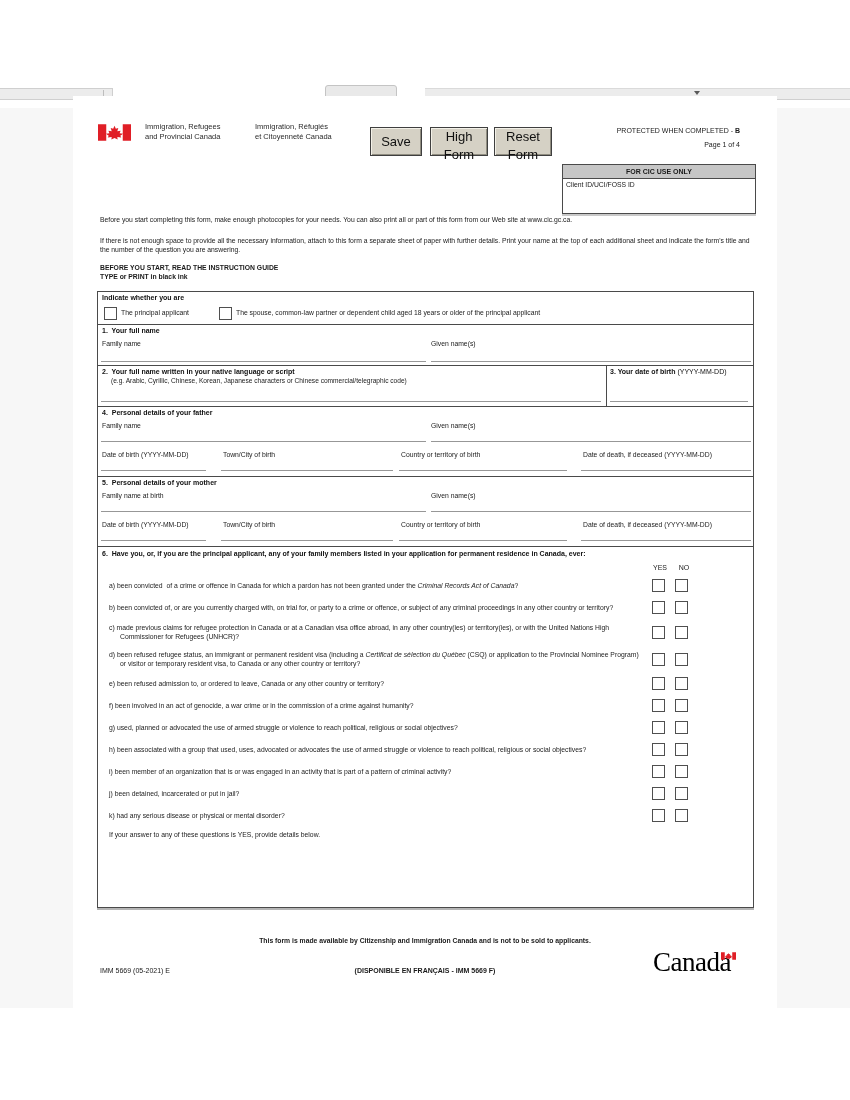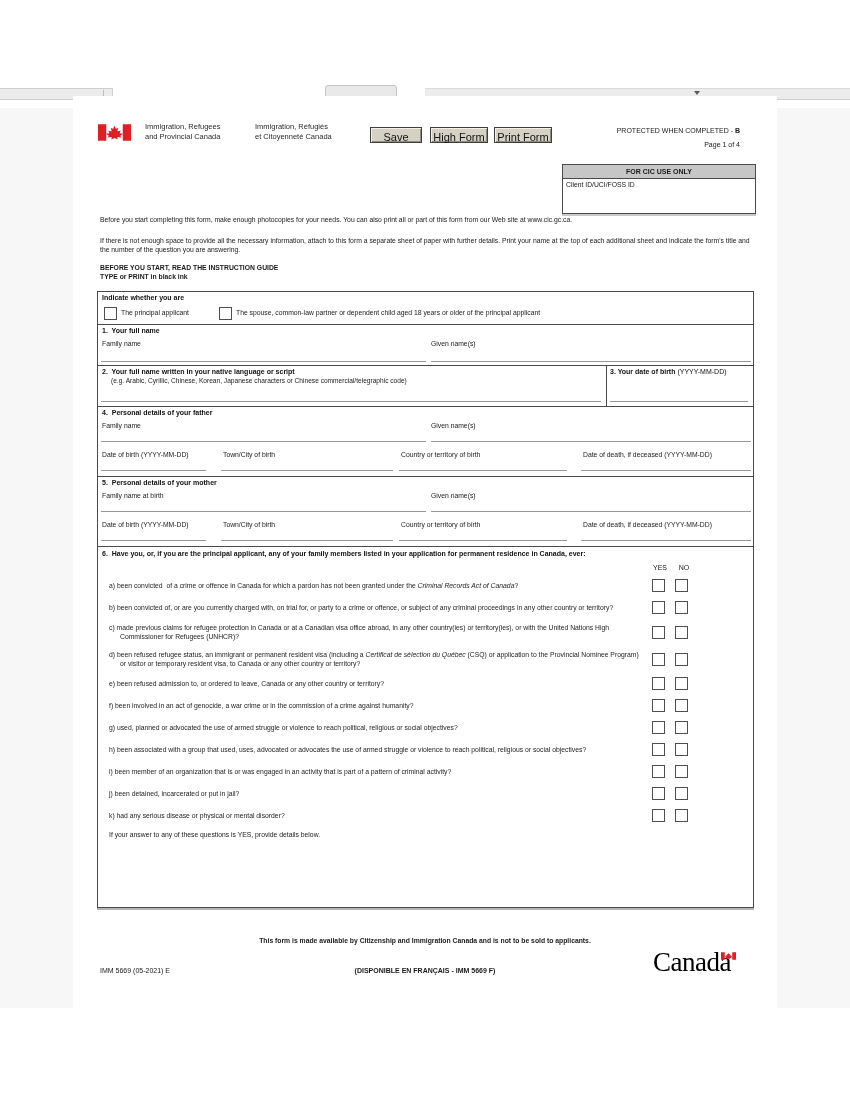--- a/index.html
+++ b/index.html
@@ -19,23 +19,23 @@
   .frag-caret{left:694px;top:91px;width:0;height:0;border-left:3px solid transparent;border-right:3px solid transparent;border-top:4px solid #5a5a5a;}
   .side-strip{background:#f7f7f7;top:108px;height:900px;width:73px;}
   
   .page{left:73px;top:96px;width:704px;height:915px;background:#fff;}
   
   .flag-big{left:25px;top:26px;width:33px;height:21px;}
   .dept{top:26px;font-size:7.5px;line-height:9.5px;color:#2b2b2b;}
   .dept-en{left:72px;}
   .dept-fr{left:182px;}
   .btn{
-    top:31px;height:16px;background:#d5d1c5;border:1px solid #3f3f3f;
+    top:31px;height:29px;background:#d5d1c5;border:1px solid #3f3f3f;
     box-shadow:inset 1px 1px 0 #f3f1e8, inset -1px -1px 0 #908d80;
-    font-size:11px;color:#111;text-align:center;line-height:18px;cursor:default;
+    font-size:13px;color:#111;text-align:center;line-height:18px;cursor:default;
     font-family:inherit;padding:0;
   }
   .btn-save{left:297px;width:52px;}
   .btn-reset{left:357px;width:58px;}
   .btn-print{left:421px;width:58px;}
   .protected{left:450px;width:217px;top:31px;text-align:right;font-size:7px;}
   .pagenum{left:450px;width:217px;top:45px;text-align:right;font-size:7px;}
   .title-block{left:72px;top:68px;font-size:14.5px;font-weight:bold;letter-spacing:.3px;line-height:20px;color:#111;}
   .cic-box{left:489px;top:68px;width:192px;border:1px solid #4a4a4a;box-shadow:0 2px 0 #c9c9c9;}
   .cic-head{background:#c6c6c6;border-bottom:1px solid #4a4a4a;height:13px;font-size:7px;font-weight:bold;text-align:center;line-height:13px;}
@@ -96,21 +96,21 @@
   <div class="abs dept dept-en">
     <div>Immigration, Refugees</div>
     <div>and Provincial Canada</div>
   </div>
   <div class="abs dept dept-fr">
     <div>Immigration, Réfugiés</div>
     <div>et Citoyenneté Canada</div>
   </div>
   <button class="abs btn btn-save">Save</button>
   <button class="abs btn btn-reset">High Form</button>
-  <button class="abs btn btn-print">Print Form</button>
+  <button class="abs btn btn-print">Reset Form</button>
   <div class="abs protected"><span>PROTECTED WHEN COMPLETED - </span><b>B</b></div>
   <div class="abs pagenum">Page 1 of 4</div>
 
 
   <div class="abs cic-box">
     <div class="cic-head">FOR CIC USE ONLY</div>
     <div class="cic-body">Client ID/UCI/FOSS ID</div>
   </div>
 
   <div class="abs intro ip1">Before you start completing this form, make enough photocopies for your needs. You can also print all or part of this form from our Web site at www.cic.gc.ca.</div>

